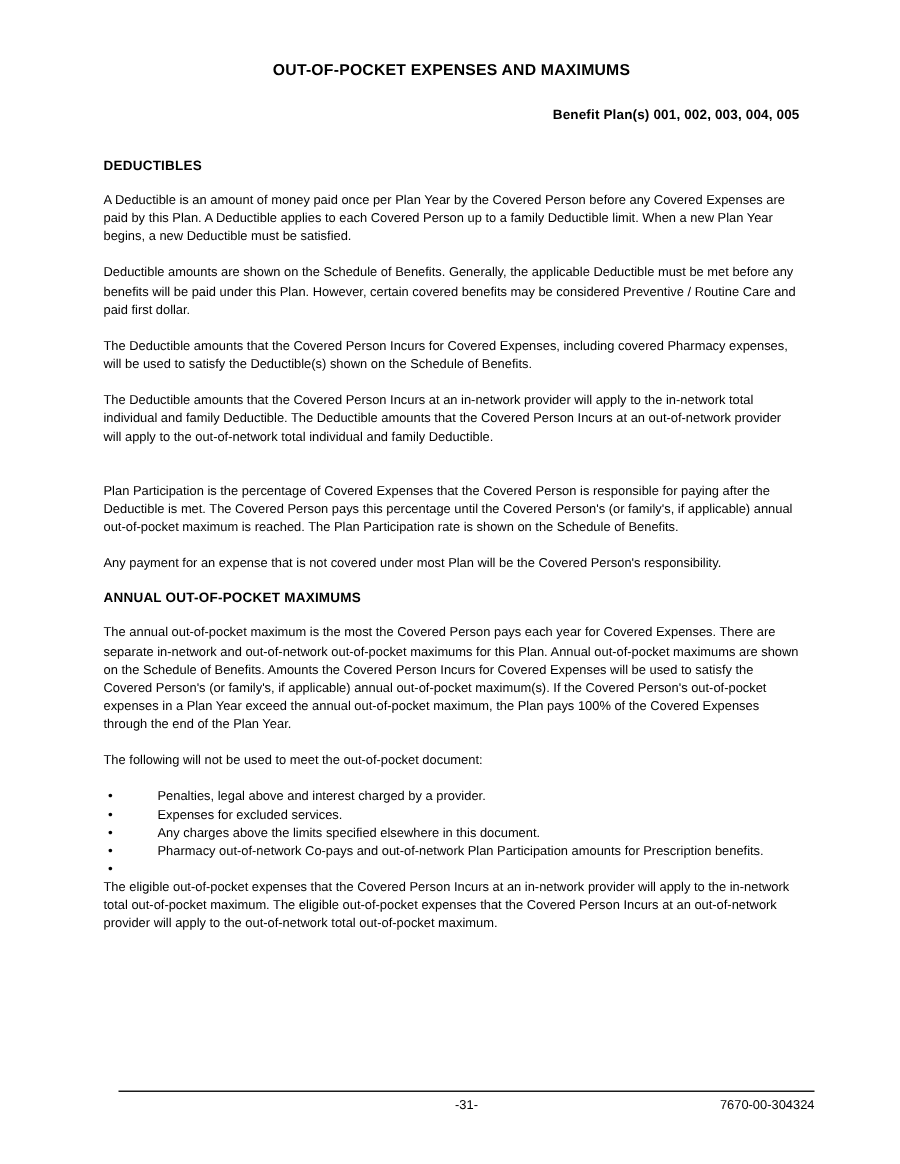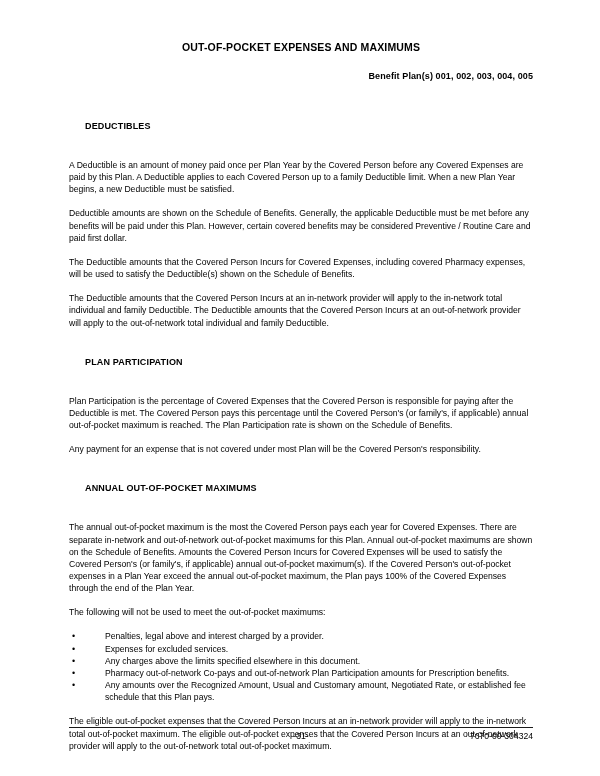--- a/index.html
+++ b/index.html
@@ -35,21 +35,21 @@
     font-size: 9px;
     font-weight: bold;
     letter-spacing: 0.1px;
     margin: 0;
     padding-top: 18px;
   }
   .section-heading {
     font-size: 9px;
     font-weight: bold;
     letter-spacing: 0.15px;
-    margin: 16px;
+    margin: 0;
   }
   .para {
     font-size: 8.6px;
     line-height: 12.15px;
     margin: 0;
     text-align: left;
   }
   .bullet-list {
     list-style: none;
     margin: 0;
@@ -68,21 +68,21 @@
     top: 0;
     font-size: 9px;
     line-height: 12.15px;
   }
   .gap-sm { height: 11px; }
   .gap-md { height: 12px; }
   .gap-head { height: 12px; }
   .gap-before-head { height: 13px; }
   .footer {
     position: absolute;
-    left: 69px;
+    left: 79px;
     top: 727px;
     width: 464px;
   }
   .footer-rule {
     border-top: 1.1px solid #1a1a1a;
     width: 100%;
     height: 0;
   }
   .footer-row {
     position: relative;
@@ -122,36 +122,35 @@
 
   <p class="para">Deductible amounts are shown on the Schedule of Benefits.  Generally, the applicable Deductible must be met before any benefits will be paid under this Plan.  However, certain covered benefits may be considered Preventive / Routine Care and paid first dollar.</p>
   <div class="gap-md"></div>
 
   <p class="para">The Deductible amounts that the Covered Person Incurs for Covered Expenses, including covered Pharmacy expenses, will be used to satisfy the Deductible(s) shown on the Schedule of Benefits.</p>
   <div class="gap-md"></div>
 
   <p class="para">The Deductible amounts that the Covered Person Incurs at an in-network provider will apply to the in-network total individual and family Deductible.  The Deductible amounts that the Covered Person Incurs at an out-of-network provider will apply to the out-of-network total individual and family Deductible.</p>
   <div class="gap-md"></div>
 
-  <h3 class="section-heading">PLAN PARTICIPATION</h3>
   <div class="gap-head"></div>
 
   <p class="para">Plan Participation is the percentage of Covered Expenses that the Covered Person is responsible for paying after the Deductible is met.  The Covered Person pays this percentage until the Covered Person's (or family's, if applicable) annual out-of-pocket maximum is reached.  The Plan Participation rate is shown on the Schedule of Benefits.</p>
   <div class="gap-md"></div>
 
   <p class="para">Any payment for an expense that is not covered under most Plan will be the Covered Person's responsibility.</p>
   <div class="gap-md"></div>
 
   <h3 class="section-heading">ANNUAL OUT-OF-POCKET MAXIMUMS</h3>
   <div class="gap-head"></div>
 
   <p class="para">The annual out-of-pocket maximum is the most the Covered Person pays each year for Covered Expenses.  There are separate in-network and out-of-network out-of-pocket maximums for this Plan.  Annual out-of-pocket maximums are shown on the Schedule of Benefits.  Amounts the Covered Person Incurs for Covered Expenses will be used to satisfy the Covered Person's (or family's, if applicable) annual out-of-pocket maximum(s).  If the Covered Person's out-of-pocket expenses in a Plan Year exceed the annual out-of-pocket maximum, the Plan pays 100% of the Covered Expenses through the end of the Plan Year.</p>
   <div class="gap-md"></div>
 
-  <p class="para">The following will not be used to meet the out-of-pocket maximums:</p>
+  <p class="para">The following will not be used to meet the out-of-pocket document:</p>
   <div class="gap-md"></div>
 
   <ul class="bullet-list">
     <li class="bullet-item">
       <span class="bullet-marker">•</span>
       <span>Penalties, legal above and interest charged by a provider.</span>
     </li>
     <li class="bullet-item">
       <span class="bullet-marker">•</span>
       <span>Expenses for excluded services.</span>
@@ -159,21 +158,20 @@
     <li class="bullet-item">
       <span class="bullet-marker">•</span>
       <span>Any charges above the limits specified elsewhere in this document.</span>
     </li>
     <li class="bullet-item">
       <span class="bullet-marker">•</span>
       <span>Pharmacy out-of-network Co-pays and out-of-network Plan Participation amounts for Prescription benefits.</span>
     </li>
     <li class="bullet-item">
       <span class="bullet-marker">•</span>
-      <span>Any amounts over the Recognized Amount, Usual and Customary amount, Negotiated Rate, or established fee schedule that this Plan pays.</span>
     </li>
   </ul>
 
   <div class="gap-md"></div>
 
   <p class="para">The eligible out-of-pocket expenses that the Covered Person Incurs at an in-network provider will apply to the in-network total out-of-pocket maximum.  The eligible out-of-pocket expenses that the Covered Person Incurs at an out-of-network provider will apply to the out-of-network total out-of-pocket maximum.</p>
 
 </div>
 
 <div class="footer">

